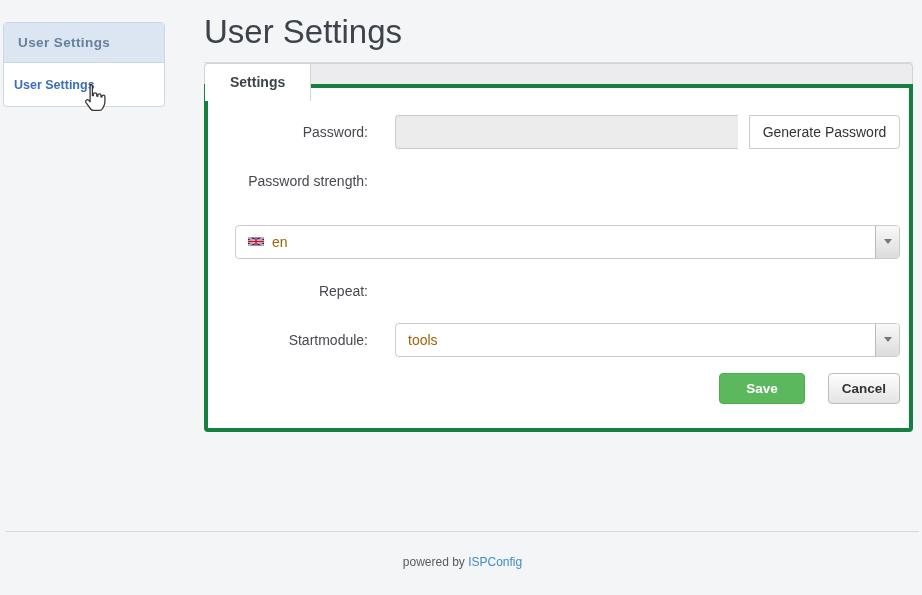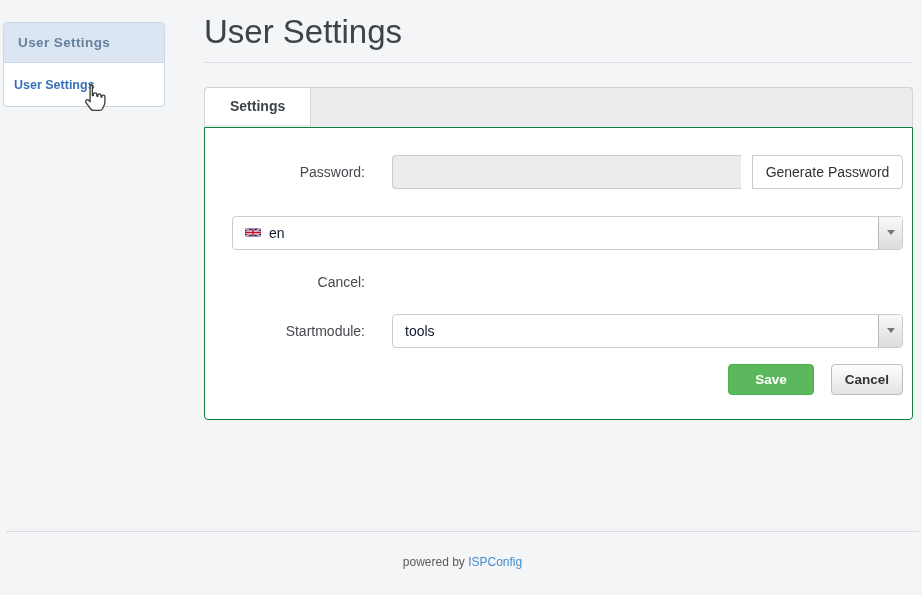--- a/index.html
+++ b/index.html
@@ -33,32 +33,32 @@
   
   .main { position: absolute; left: 204px; top: 0; width: 709px; }
   .page-title {
     margin-top: 13px; font-size: 33px; font-weight: 400; color: #3d434a;
     line-height: 1.15;
   }
   .title-rule { border: 0; border-top: 1px solid #d9dbde; margin-top: 11px; }
 
   
   .tabbar {
-    margin-top: 24px; height: 40px; display: flex; align-items: flex-start;
+    height: 21px; display: flex; align-items: flex-start;
     background: #ececee; border: 1px solid #d4d4d4; border-bottom: 0;
     border-radius: 4px 4px 0 0;
   }
   .tab-active {
     height: 37px; line-height: 36px; padding: 0 25px;
     background: #fff; font-size: 14px; font-weight: bold; color: #3d434a;
     border-right: 1px solid #d4d4d4; border-top-left-radius: 4px;
     position: relative; z-index: 2; cursor: default;
   }
   .panel-body {
-    background: #fff; border: 1px solid #15803d; border-radius: 0 0 4px 4px;
+    background: #fff; border: 4px solid #15803d; border-radius: 0 0 4px 4px;
     padding: 27px 9px 24px 0;
   }
 
   
   .form-row { display: flex; align-items: center; margin-bottom: 15px; min-height: 34px; }
   .form-label { width: 160px; flex-shrink: 0; text-align: right; font-size: 14px; color: #45494e; }
   .form-field { flex: 1; margin-left: 27px; }
   .section-gap { height: 12px; }
 
   .input-group { display: flex; width: 100%; gap: 11px; }
@@ -71,37 +71,37 @@
   .btn-generate {
     width: 151px; height: 34px; flex-shrink: 0;
     background: #fff; border: 1px solid #ccc; border-radius: 0 4px 4px 0;
     font-size: 14px; color: #333; font-family: "Liberation Sans", sans-serif;
     cursor: pointer;
   }
 
   .select {
     position: relative; display: flex; align-items: center; height: 34px;
     background: #fff; border: 1px solid #ccc; border-radius: 4px;
-    padding: 0 34px 0 12px; font-size: 14px; color: #0f172a; cursor: pointer;
+    padding: 0 34px 0 12px; font-size: 14px; color: #a16207; cursor: pointer;
   }
   .select-arrow-box {
     position: absolute; right: 0; top: 0; bottom: 0; width: 24px;
     border-left: 1px solid #b9b9b9; border-radius: 0 3px 3px 0;
     background: linear-gradient(#f9f9f9, #dcdcdc);
     display: flex; align-items: center; justify-content: center;
   }
   .select-arrow {
     width: 0; height: 0;
     border-left: 4px solid transparent; border-right: 4px solid transparent;
     border-top: 5px solid #777;
   }
   .flag { margin-right: 8px; display: inline-block; line-height: 0; }
 
   
-  .button-row { display: flex; justify-content: flex-end; gap: 17px; margin-top: 16px; }
+  .button-row { display: flex; justify-content: flex-end; gap: 23px; margin-top: 16px; }
   .btn { height: 31px; border-radius: 4px; font-size: 13.5px; font-weight: 600;
          font-family: "Liberation Sans", sans-serif; cursor: pointer; }
   .btn-save {
     padding: 0 26px; background: #5cb85c; border: 1px solid #4cae4c; color: #fff;
   }
   .btn-cancel {
     padding: 0 13px; background: linear-gradient(#fefefe, #e3e3e3);
     border: 1px solid #bdbdbd; color: #333; text-align: center;
   }
 
@@ -141,20 +141,24 @@
     <div class="form-row">
       <label class="form-label">Password:</label>
       <div class="form-field">
         <div class="input-group">
           <input type="password" class="text-input" value="" style="">
           <button class="btn-generate">Generate Password</button>
         </div>
       </div>
     </div>
 
+    <div class="form-row">
+      <label class="form-label">Password strength:</label>
+      <div class="form-field"></div>
+    </div>
 
 
     <div class="section-gap"></div>
 
     <div class="form-row">
       <div class="form-field">
         <div class="select">
           <span class="flag">
             <svg width="16" height="11" viewBox="0 0 60 30">
               <rect width="60" height="30" fill="#012169"></rect>
@@ -166,21 +170,21 @@
           </span>
           <span>en</span>
           <span class="select-arrow-box">
               <span class="select-arrow"></span>
             </span>
         </div>
       </div>
     </div>
 
     <div class="form-row">
-      <label class="form-label">Cancel:</label>
+      <label class="form-label">Repeat:</label>
     </div>
 
     <div class="form-row">
       <label class="form-label">Startmodule:</label>
       <div class="form-field">
         <div class="select">
           <span>tools</span>
           <span class="select-arrow-box">
               <span class="select-arrow"></span>
             </span>

